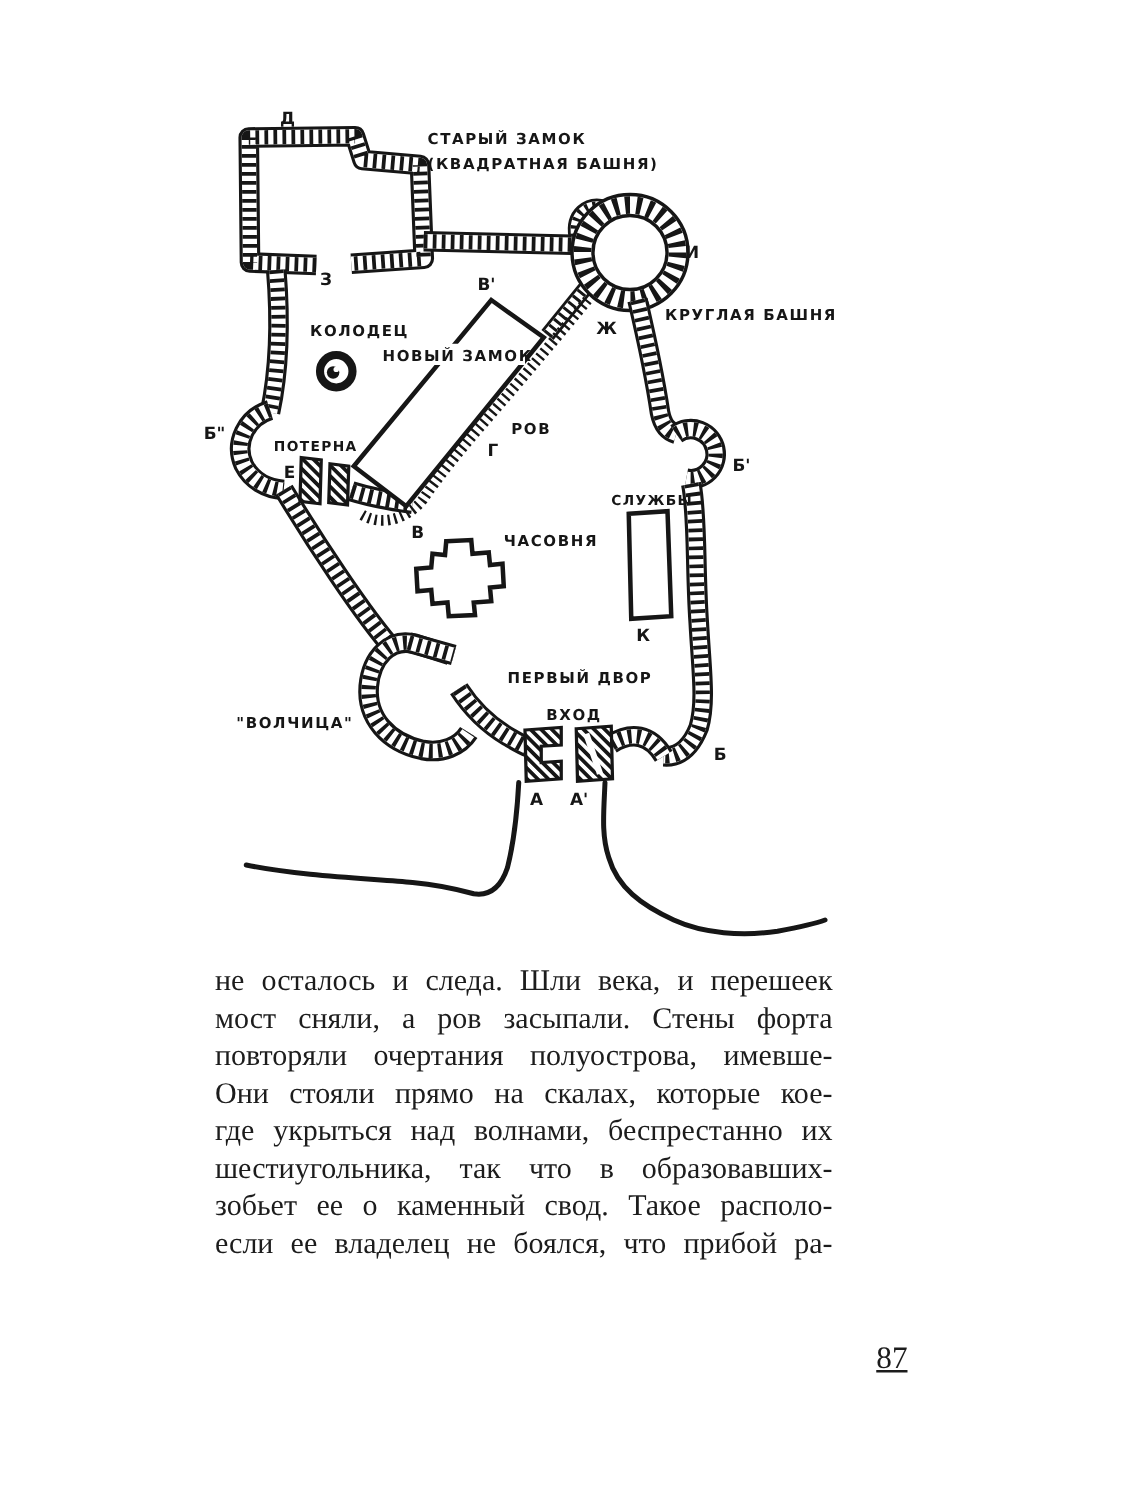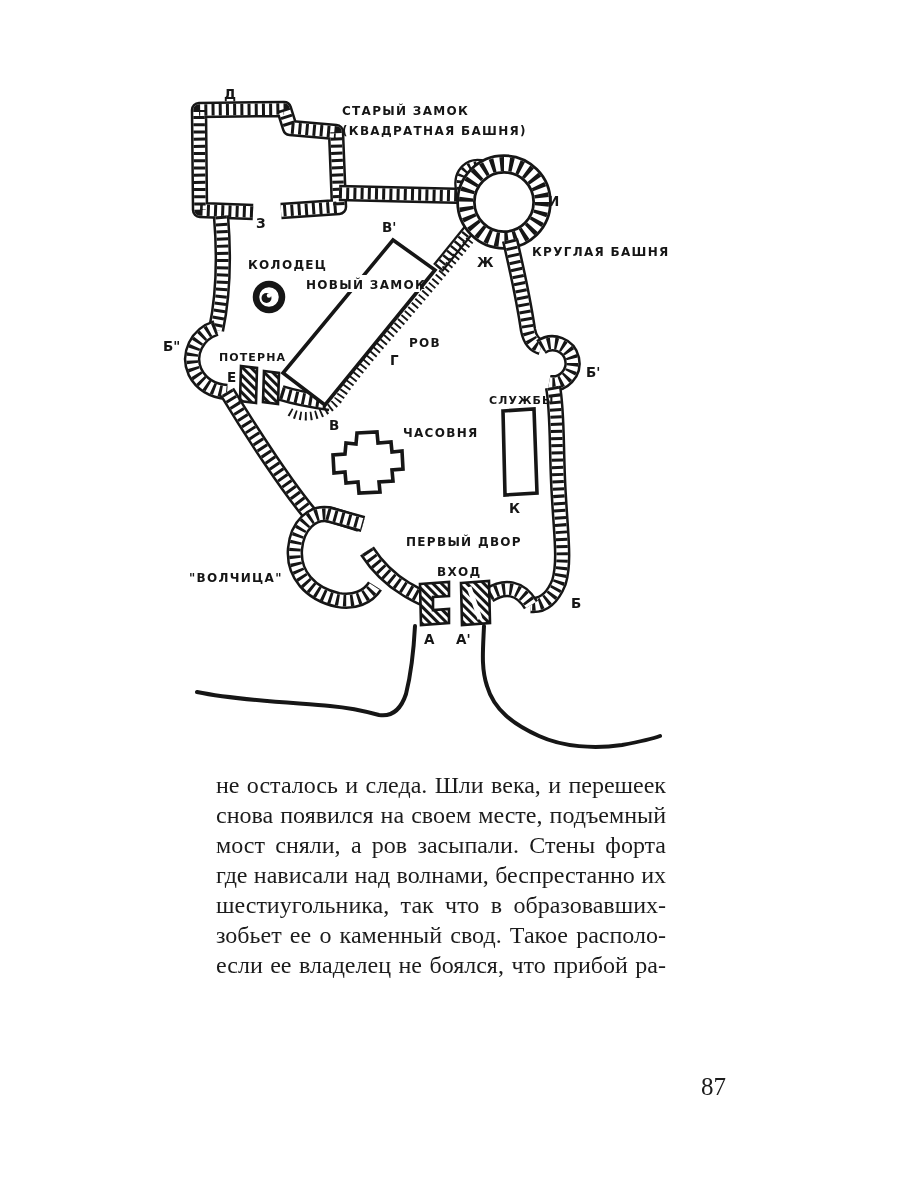--- a/index.html
+++ b/index.html
@@ -25,22 +25,22 @@
   .blob{fill:#161616;}
   .wdot{fill:#ffffff;}
   .mask{fill:#ffffff;}
   .lbl{font-family:"DejaVu Sans",sans-serif;font-weight:bold;font-size:12px;
        letter-spacing:1.3px;fill:#161616;}
   .lbl-s{font-family:"DejaVu Sans",sans-serif;font-weight:bold;font-size:11px;
        letter-spacing:1.1px;fill:#161616;}
   .pt{font-family:"DejaVu Sans",sans-serif;font-weight:bold;font-size:13.5px;fill:#161616;}
   .body-text{position:absolute;left:172px;top:770px;width:494px;
        font-size:24px;line-height:30px;}
-  .tline{text-align:justify;text-align-last:justify;height:30px;white-space:nowrap;margin-left:44px;}
-  .pageno{position:absolute;left:701px;top:1073px;font-size:25px;}
+  .tline{text-align:justify;text-align-last:justify;height:30px;white-space:nowrap;}
+  .pageno{position:absolute;left:701px;top:1073px;font-size:25px;text-decoration:underline;}
 </style>
 </head>
 <body>
 
 <div class="page">
 
   <svg width="900" height="770" viewBox="0 0 900 770">
     <defs>
       <pattern id="hx" width="6" height="6" patternUnits="userSpaceOnUse" patternTransform="rotate(-45)">
         <rect width="6" height="6" fill="#ffffff"></rect>
@@ -189,22 +189,23 @@
     <text class="pt" x="329" y="430">В</text>
     <text class="pt" x="509" y="513">К</text>
     <text class="pt" x="586" y="377">Б'</text>
     <text class="pt" x="571" y="608">Б</text>
     <text class="pt" x="424" y="644">А</text>
     <text class="pt" x="456" y="644">А'</text>
   </svg>
 
   <div class="body-text">
     <div class="tline">не осталось и следа. Шли века, и перешеек</div>
-    <div class="tline">снова появился на своем месте, подъемный</div>
     <div class="tline">мост сняли, а ров засыпали. Стены форта</div>
-    <div class="tline">где нависали над волнами, беспрестанно их</div>
+    <div class="tline">повторяли очертания полуострова, имевше-</div>
+    <div class="tline">Они стояли прямо на скалах, которые кое-</div>
+    <div class="tline">где укрыться над волнами, беспрестанно их</div>
     <div class="tline">шестиугольника, так что в образовавших-</div>
     <div class="tline">зобьет ее о каменный свод. Такое располо-</div>
     <div class="tline">если ее владелец не боялся, что прибой ра-</div>
   </div>
 
   <div class="pageno">87</div>
 </div>
 
 </body></html>

